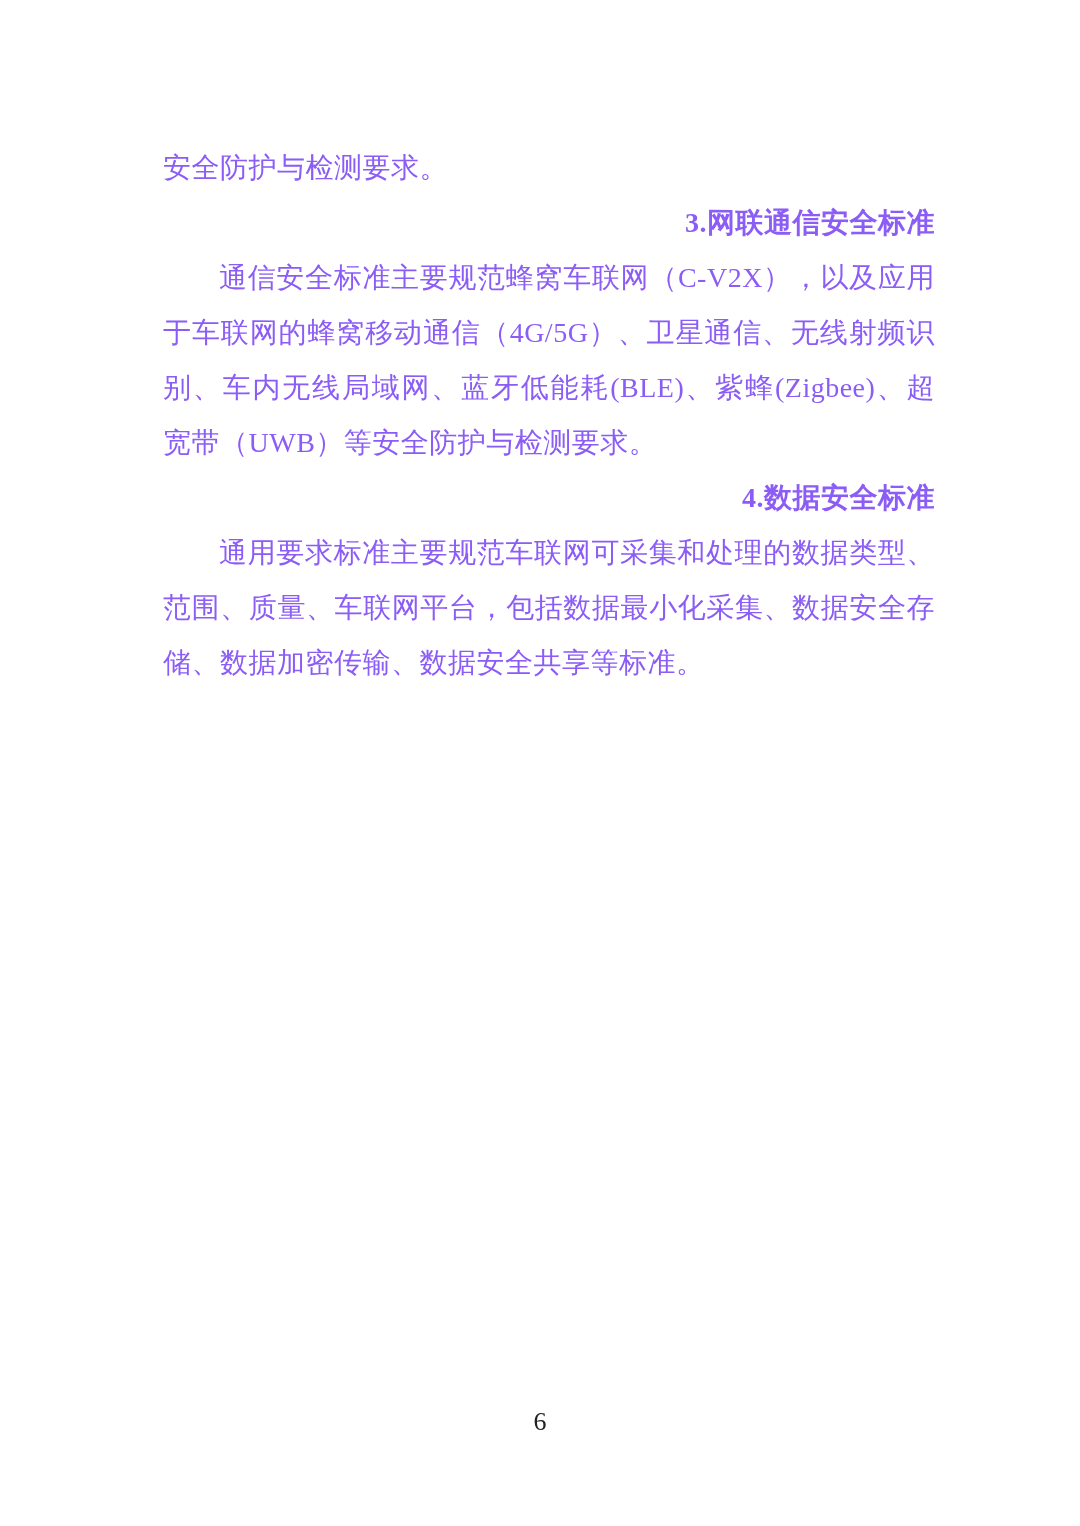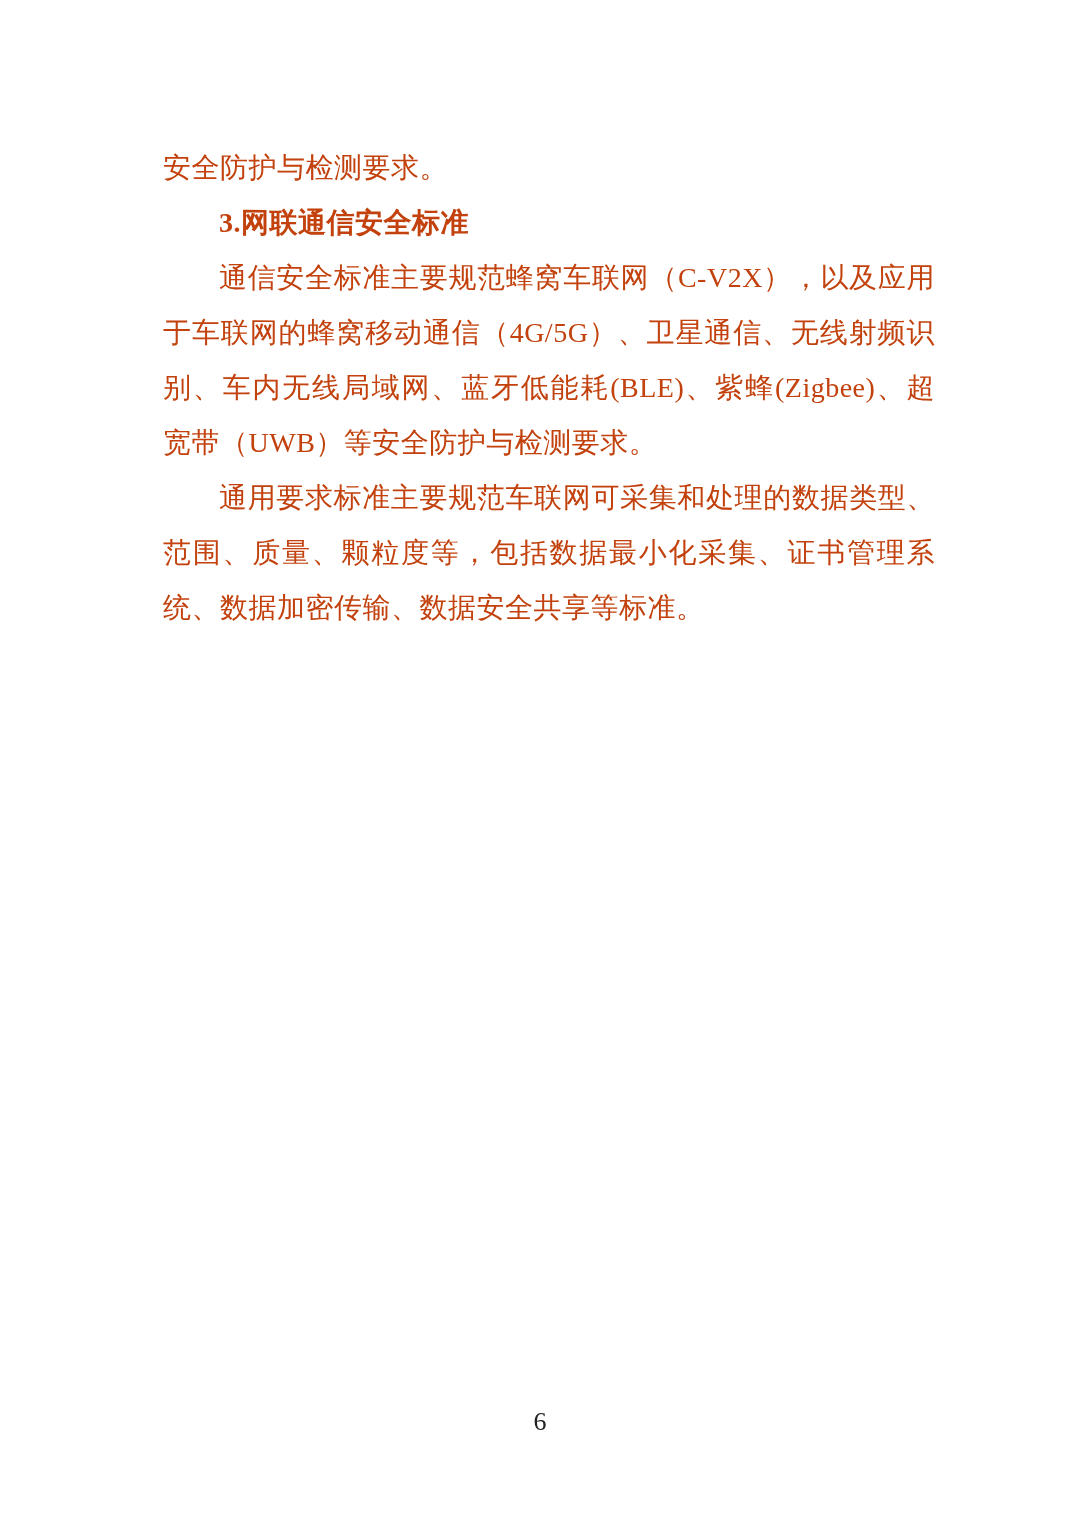--- a/index.html
+++ b/index.html
@@ -20,55 +20,56 @@
     top: 0;
     width: 1080px;
     height: 1526px;
     background: #ffffff;
   }
   .content {
     position: absolute;
     left: 163px;
     top: 140px;
     width: 772px;
-    color: #c2410c;
+    color: #8b5cf6;
   }
   .block {
     margin: 0;
     padding: 0;
     font-size: 28px;
     line-height: 55px;
     text-align: justify;
     text-justify: inter-ideograph;
     text-indent: 2em;
     letter-spacing: 0.5px;
     word-break: normal;
   }
   .block.cont {
     text-indent: 0;
   }
   .block.heading {
     font-weight: 700;
-    text-align: left;
+    text-align: right;
   }
   .page-number {
     position: absolute;
     left: 0;
     top: 1402px;
     width: 1080px;
     text-align: center;
     font-size: 26px;
     line-height: 40px;
     color: #222222;
   }
 </style>
 </head>
 <body>
 
 <div class="page">
   <div class="content">
     <p class="block cont">安全防护与检测要求。</p>
     <p class="block heading">3.网联通信安全标准</p>
     <p class="block">通信安全标准主要规范蜂窝车联网（C-V2X），以及应用于车联网的蜂窝移动通信（4G/5G）、卫星通信、无线射频识别、车内无线局域网、蓝牙低能耗(BLE)、紫蜂(Zigbee)、超宽带（UWB）等安全防护与检测要求。</p>
-    <p class="block">通用要求标准主要规范车联网可采集和处理的数据类型、范围、质量、颗粒度等，包括数据最小化采集、证书管理系统、数据加密传输、数据安全共享等标准。</p>
+    <p class="block heading">4.数据安全标准</p>
+    <p class="block">通用要求标准主要规范车联网可采集和处理的数据类型、范围、质量、车联网平台，包括数据最小化采集、数据安全存储、数据加密传输、数据安全共享等标准。</p>
   </div>
   <div class="page-number">6</div>
 </div>
 
 </body></html>

